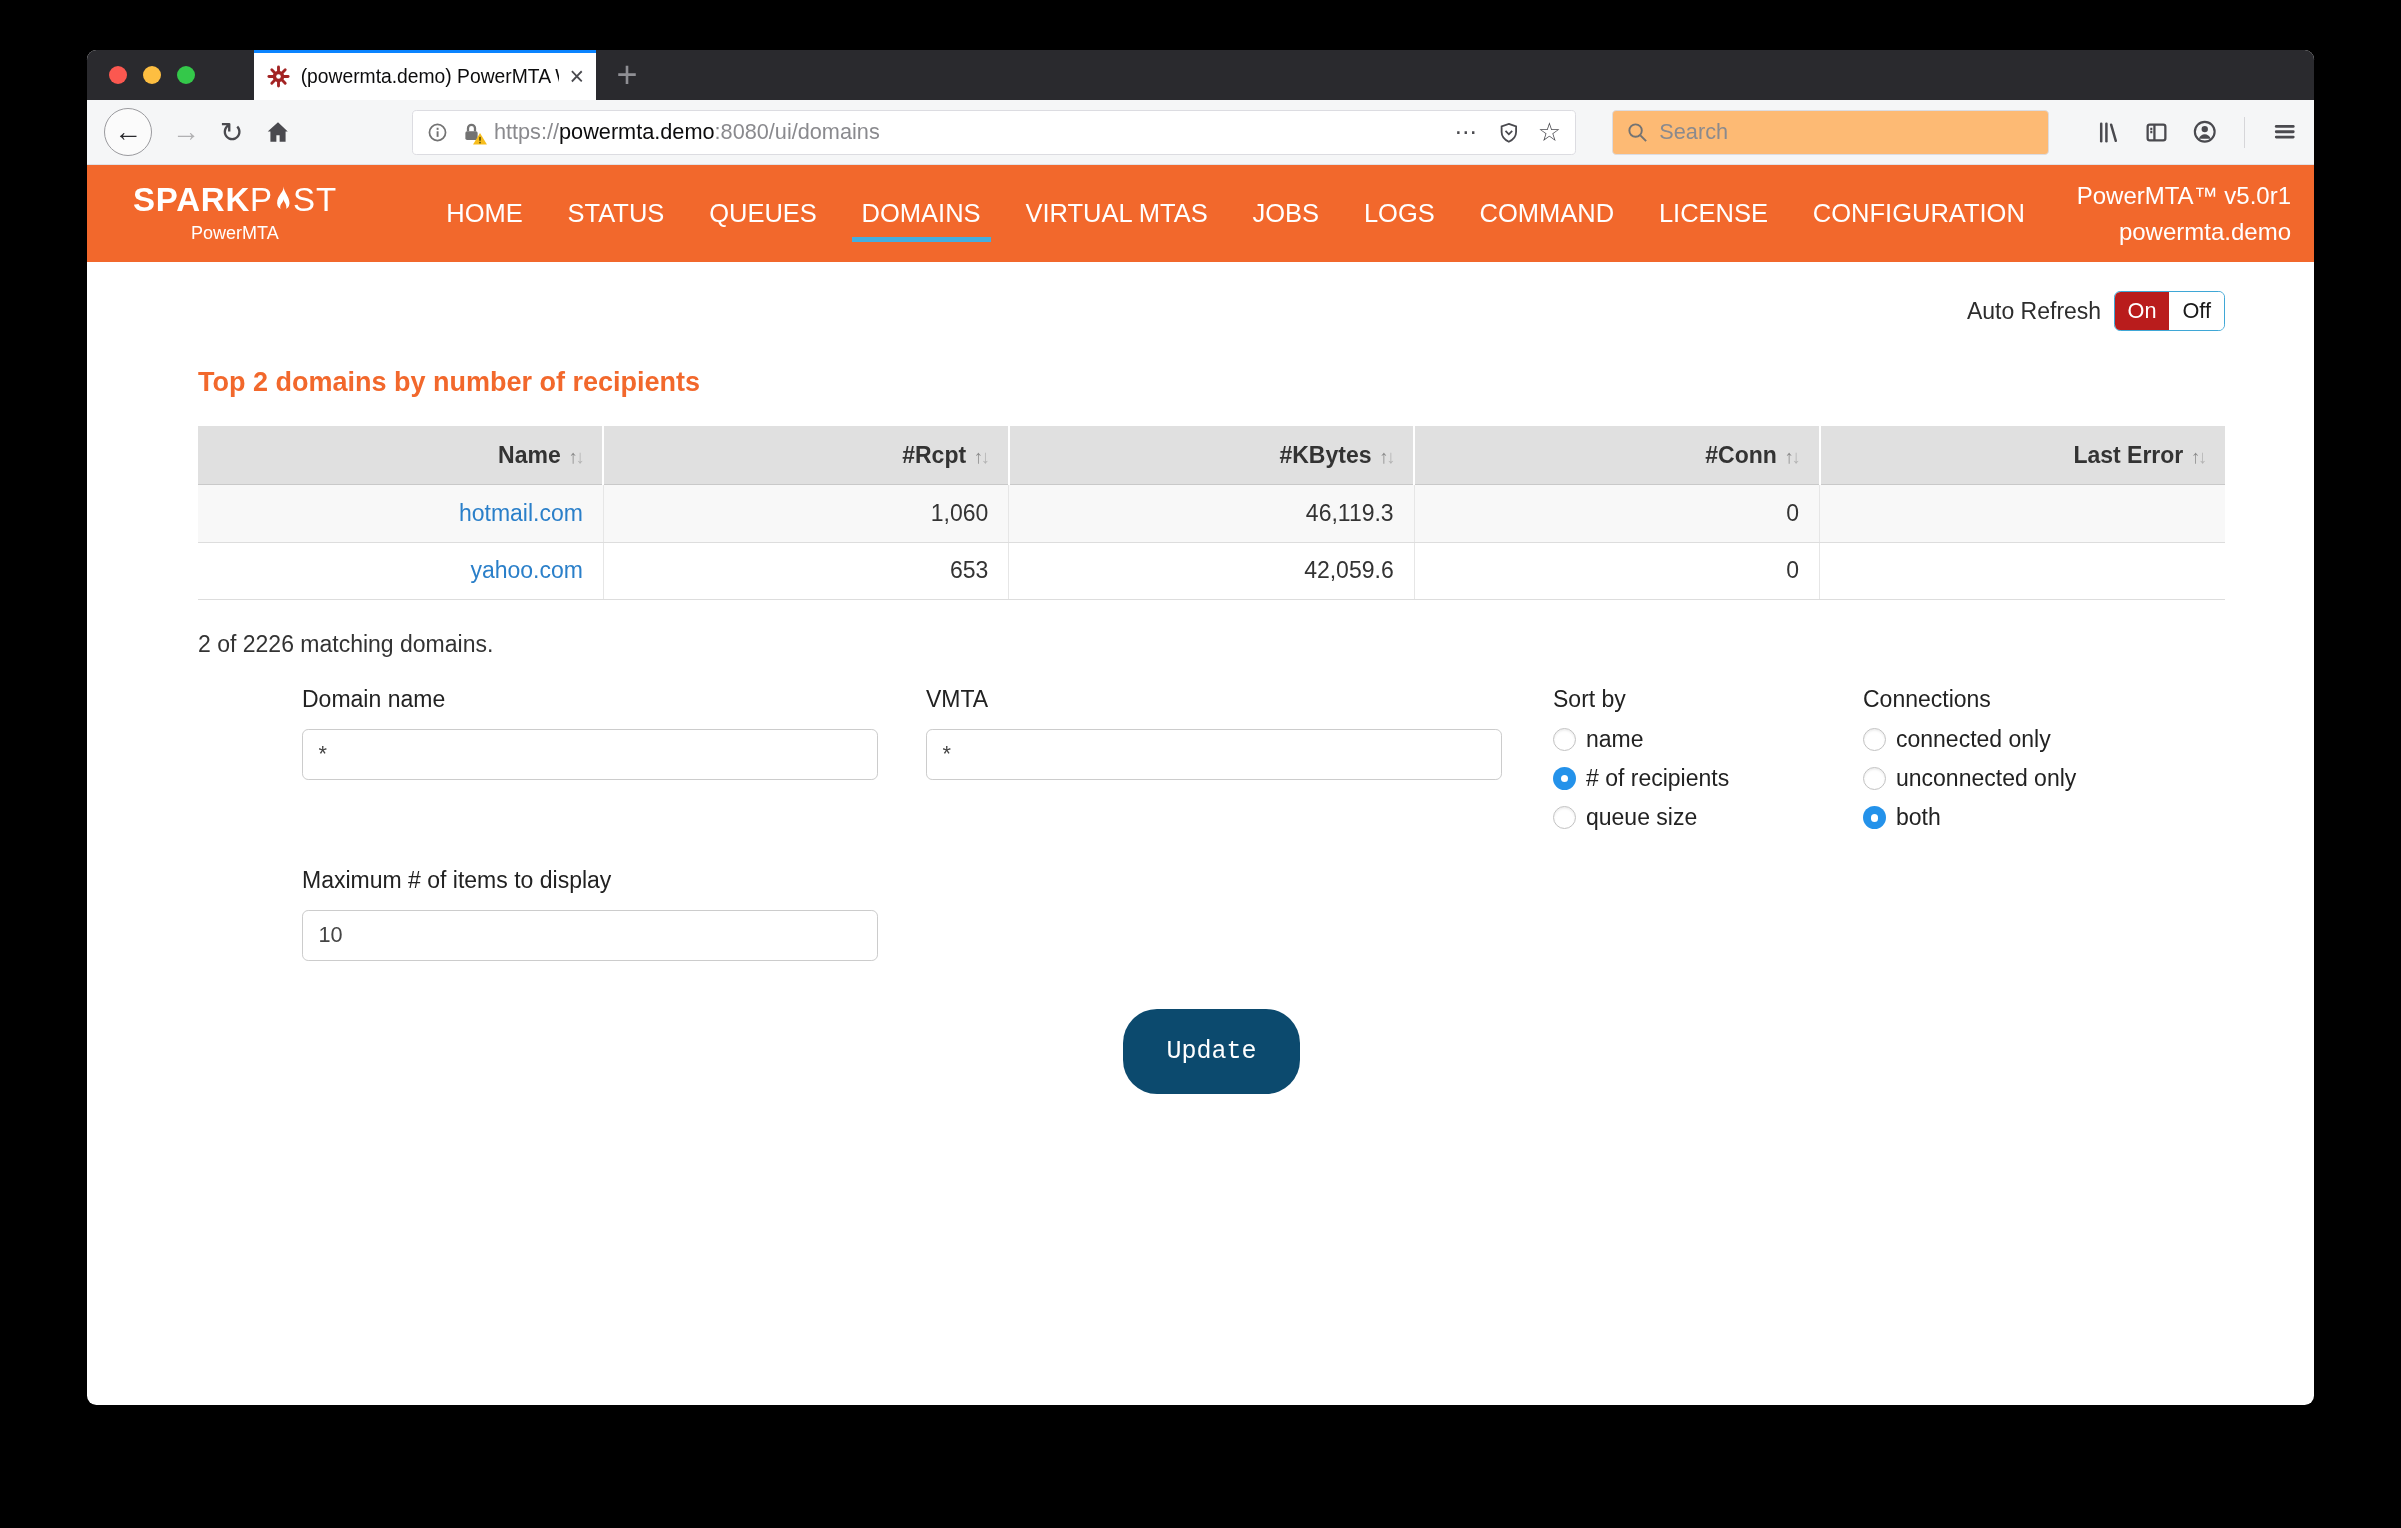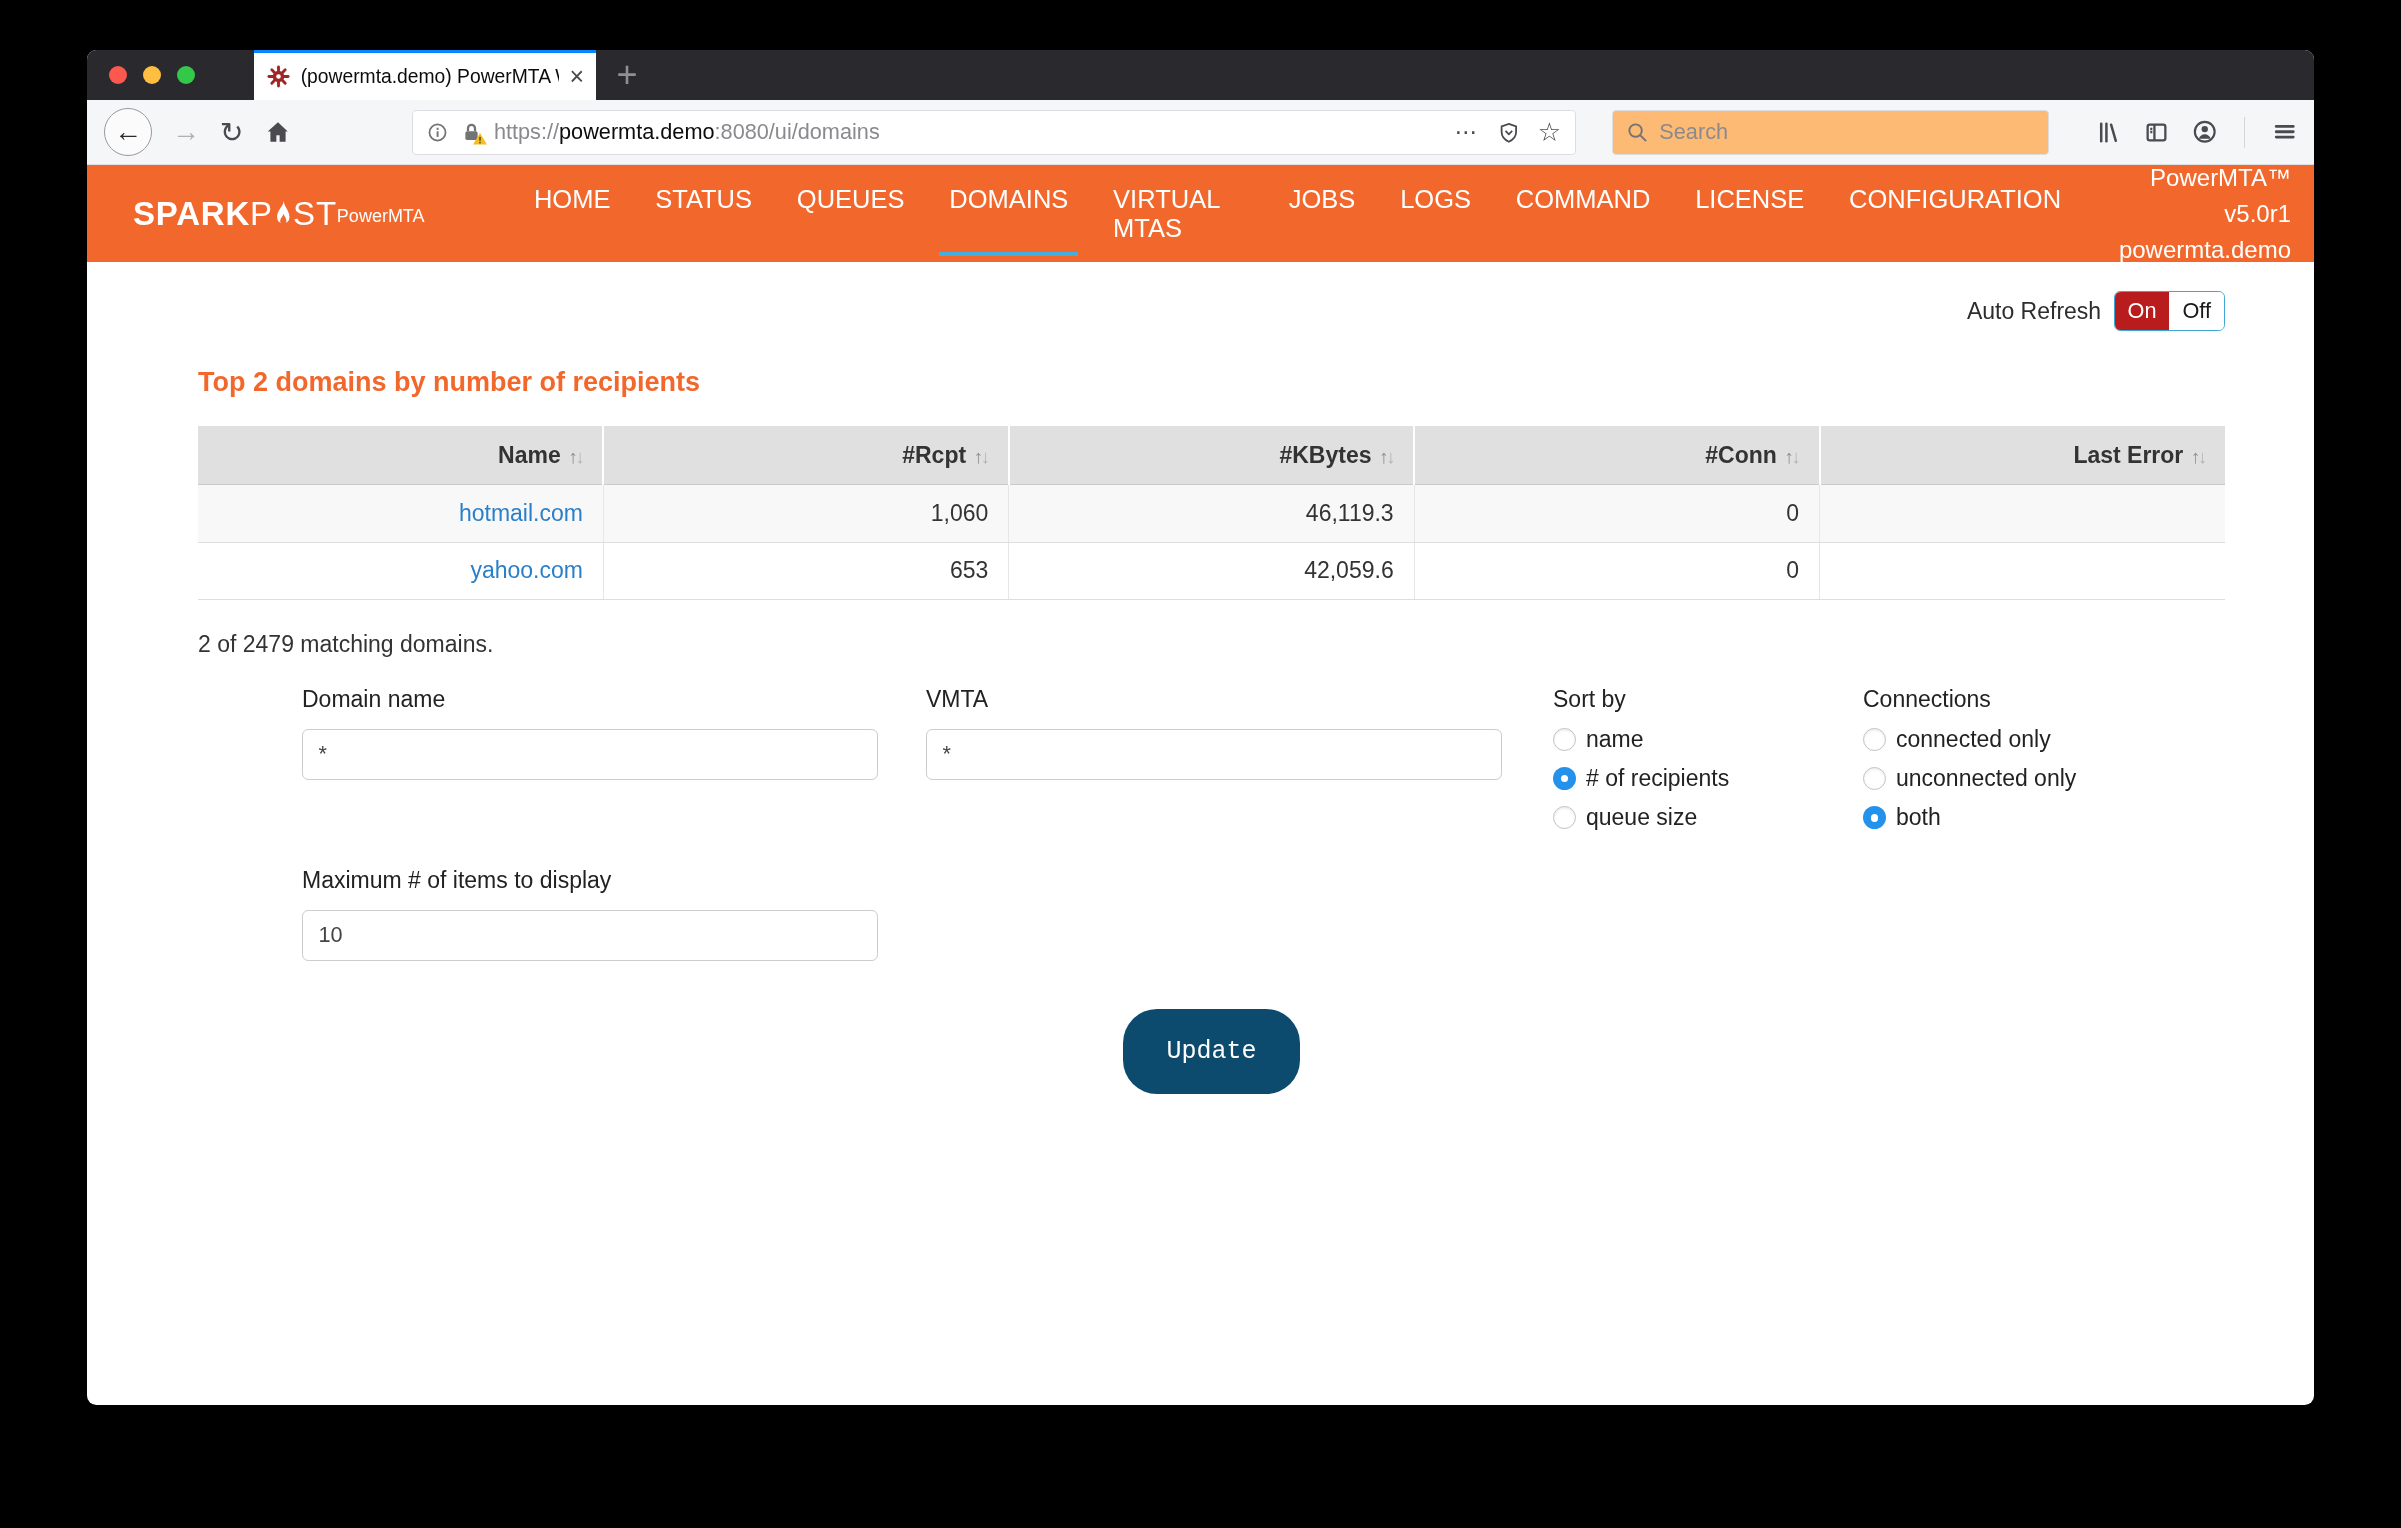--- a/index.html
+++ b/index.html
@@ -40,21 +40,21 @@
   .searchbar { margin-left:36px; width:437px; height:45px; background:#fdba74; border:0.8px solid #dcdce1;
                border-radius:4.6px; display:flex; align-items:center; padding:0 12.4px; gap:10.8px; }
   .searchbar input { border:none; outline:none; flex:1; font-size:21.7px; color:#333; background:transparent;
                      font-family:"Liberation Sans","DejaVu Sans",sans-serif; }
   .searchbar input::placeholder { color:#8a8a8e; }
   .tb-icons { margin-left:auto; display:flex; align-items:center; gap:23px; }
   .vsep { width:1.5px; height:31px; background:#d6d6d9; margin:0 3.1px; }
 
   
   .mtanav { height:97px; background:#f2682c; display:flex; align-items:center; color:#fff; }
-  .logo { margin-left:46px; display:flex; flex-direction:row; align-items:center; }
+  .logo { margin-left:46px; display:flex; flex-direction:column; align-items:center; }
   .logo-line { display:flex; align-items:flex-end; font-size:33px; letter-spacing:0.8px; line-height:1; }
   .logo-bold { font-weight:700; }
   .logo-light { font-weight:400; }
   .logo-sub { font-size:18px; margin-top:6.2px; }
   .menu { display:flex; margin-left:87px; }
   .menu a { position:relative; display:block; padding:12.4px 22.4px; font-size:25.5px; color:#fff; text-decoration:none; }
   .menu a.active::after { content:""; position:absolute; left:12.4px; right:12.4px; bottom:-1.5px; height:4.6px; background:#45aede; }
   .mtainfo { margin-left:auto; margin-right:23px; text-align:right; font-size:24px; line-height:36px; }
 
   
@@ -293,21 +293,21 @@
         <tr>
           <td><a href="#" class="domain">yahoo.com</a></td>
           <td>653</td>
           <td>42,059.6</td>
           <td>0</td>
           <td></td>
         </tr>
       </tbody>
     </table>
 
-    <div class="summary">2 of 2479 matching domains.</div>
+    <div class="summary">2 of 2226 matching domains.</div>
 
     <div class="form-row">
       <div class="field">
         <div class="flabel">Domain name</div>
         <input class="text" type="text" value="*" style="">
       </div>
       <div class="field field-vmta">
         <div class="flabel">VMTA</div>
         <input class="text" type="text" value="*" style="">
       </div>

